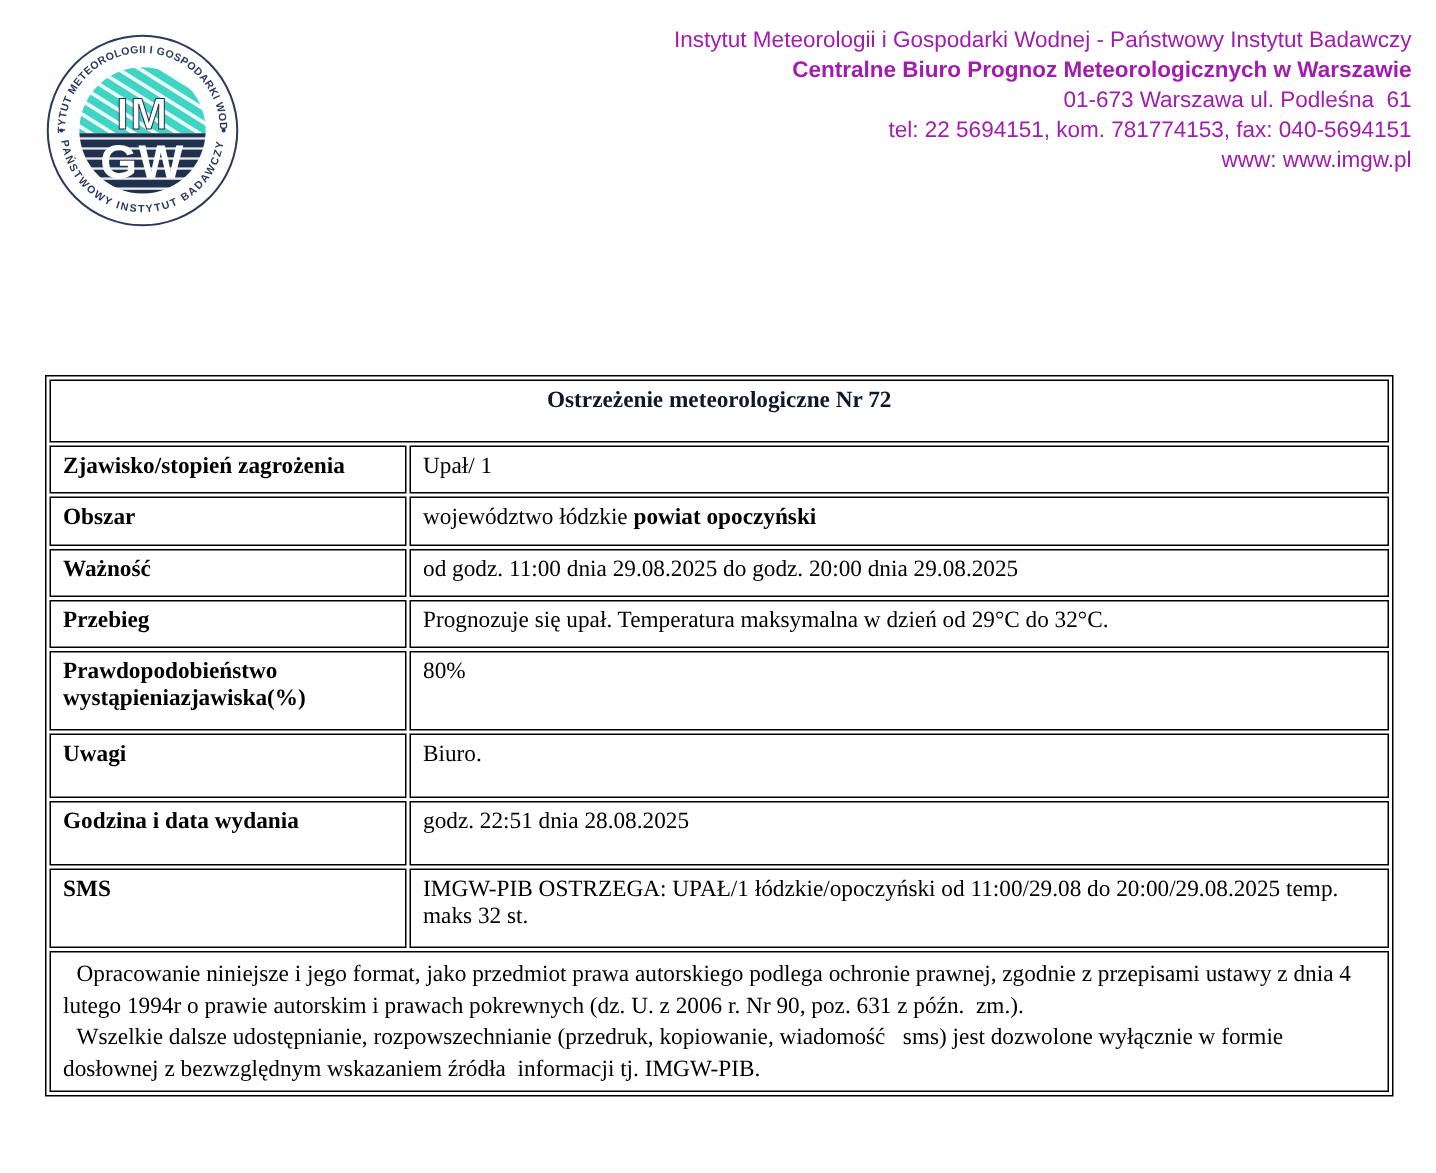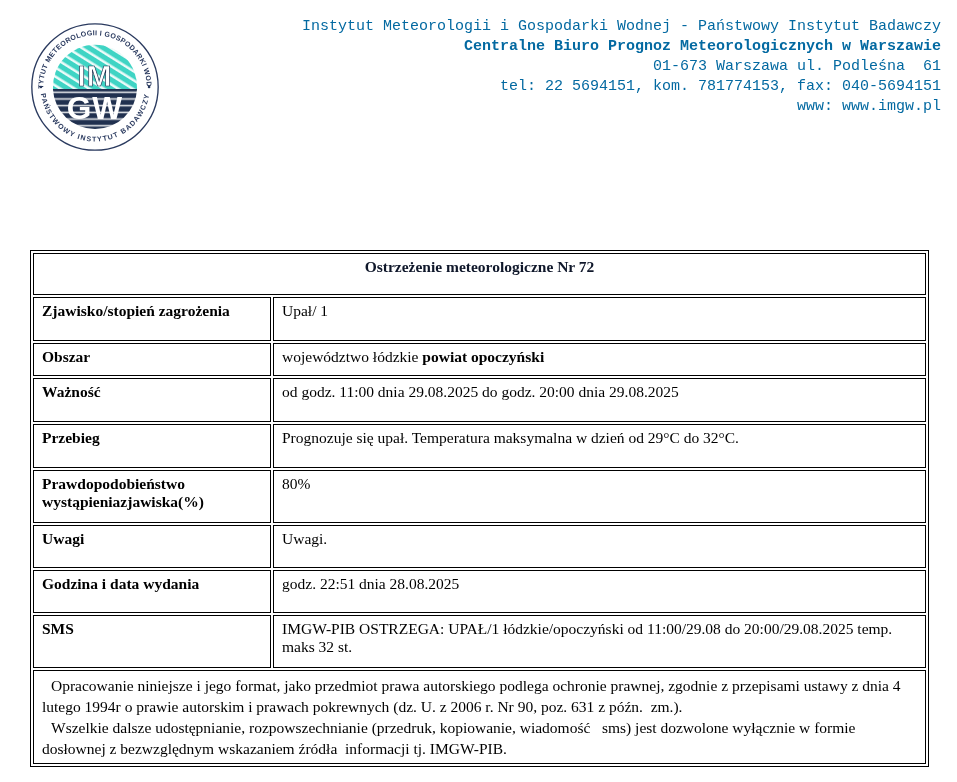--- a/index.html
+++ b/index.html
@@ -13,24 +13,24 @@
     color: #000;
     overflow: hidden;
   }
 
   
   .letterhead {
     position: absolute;
     top: 17px;
     right: 16px;
     text-align: right;
-    font-family: Liberation Mono, monospace;
+    font-family: Liberation Sans, sans-serif;
     font-size: 15px;
     line-height: 20px;
-    color: #0369a1;
+    color: #a21caf;
   }
   .letterhead .hdr-line { white-space: pre; }
   .letterhead .hdr-bold { font-weight: bold; }
 
   
   .logo-wrap {
     position: absolute;
     left: 28px;
     top: 20px;
     width: 134px;
@@ -60,21 +60,21 @@
   td.cell-label { font-weight: bold; font-size: 15px; }
   td.cell-title {
     text-align: center;
     vertical-align: middle;
     color: #0f172a;
     font-weight: bold;
     font-size: 20px;
     height: 42px;
   }
   tr.h30  td { height: 30px; }
-  tr.h32  td { height: 44px; }
+  tr.h32  td { height: 32px; }
   tr.h33  td { height: 33px; }
   tr.h53  td { height: 53px; }
   tr.h31  td { height: 43px; }
   td.cell-footer {
     height: 93px;
     font-size: 15px;
     line-height: 21px;
     padding: 4px 6px;
   }
   td.cell-footer p {
@@ -155,21 +155,21 @@
       <tr class="h32">
         <td class="cell-label">Przebieg</td>
         <td class="cell-value">Prognozuje się upał. Temperatura maksymalna w dzień od 29°C do 32°C.</td>
       </tr>
       <tr class="h53">
         <td class="cell-label">Prawdopodobieństwo wystąpieniazjawiska(%)</td>
         <td class="cell-value">80%</td>
       </tr>
       <tr class="h31">
         <td class="cell-label">Uwagi</td>
-        <td class="cell-value">Uwagi.</td>
+        <td class="cell-value">Biuro.</td>
       </tr>
       <tr class="h31">
         <td class="cell-label">Godzina i data wydania</td>
         <td class="cell-value">godz. 22:51 dnia 28.08.2025</td>
       </tr>
       <tr class="h53">
         <td class="cell-label">SMS</td>
         <td class="cell-value">IMGW-PIB OSTRZEGA: UPAŁ/1 łódzkie/opoczyński od 11:00/29.08 do 20:00/29.08.2025 temp. maks 32 st.</td>
       </tr>
       <tr>

